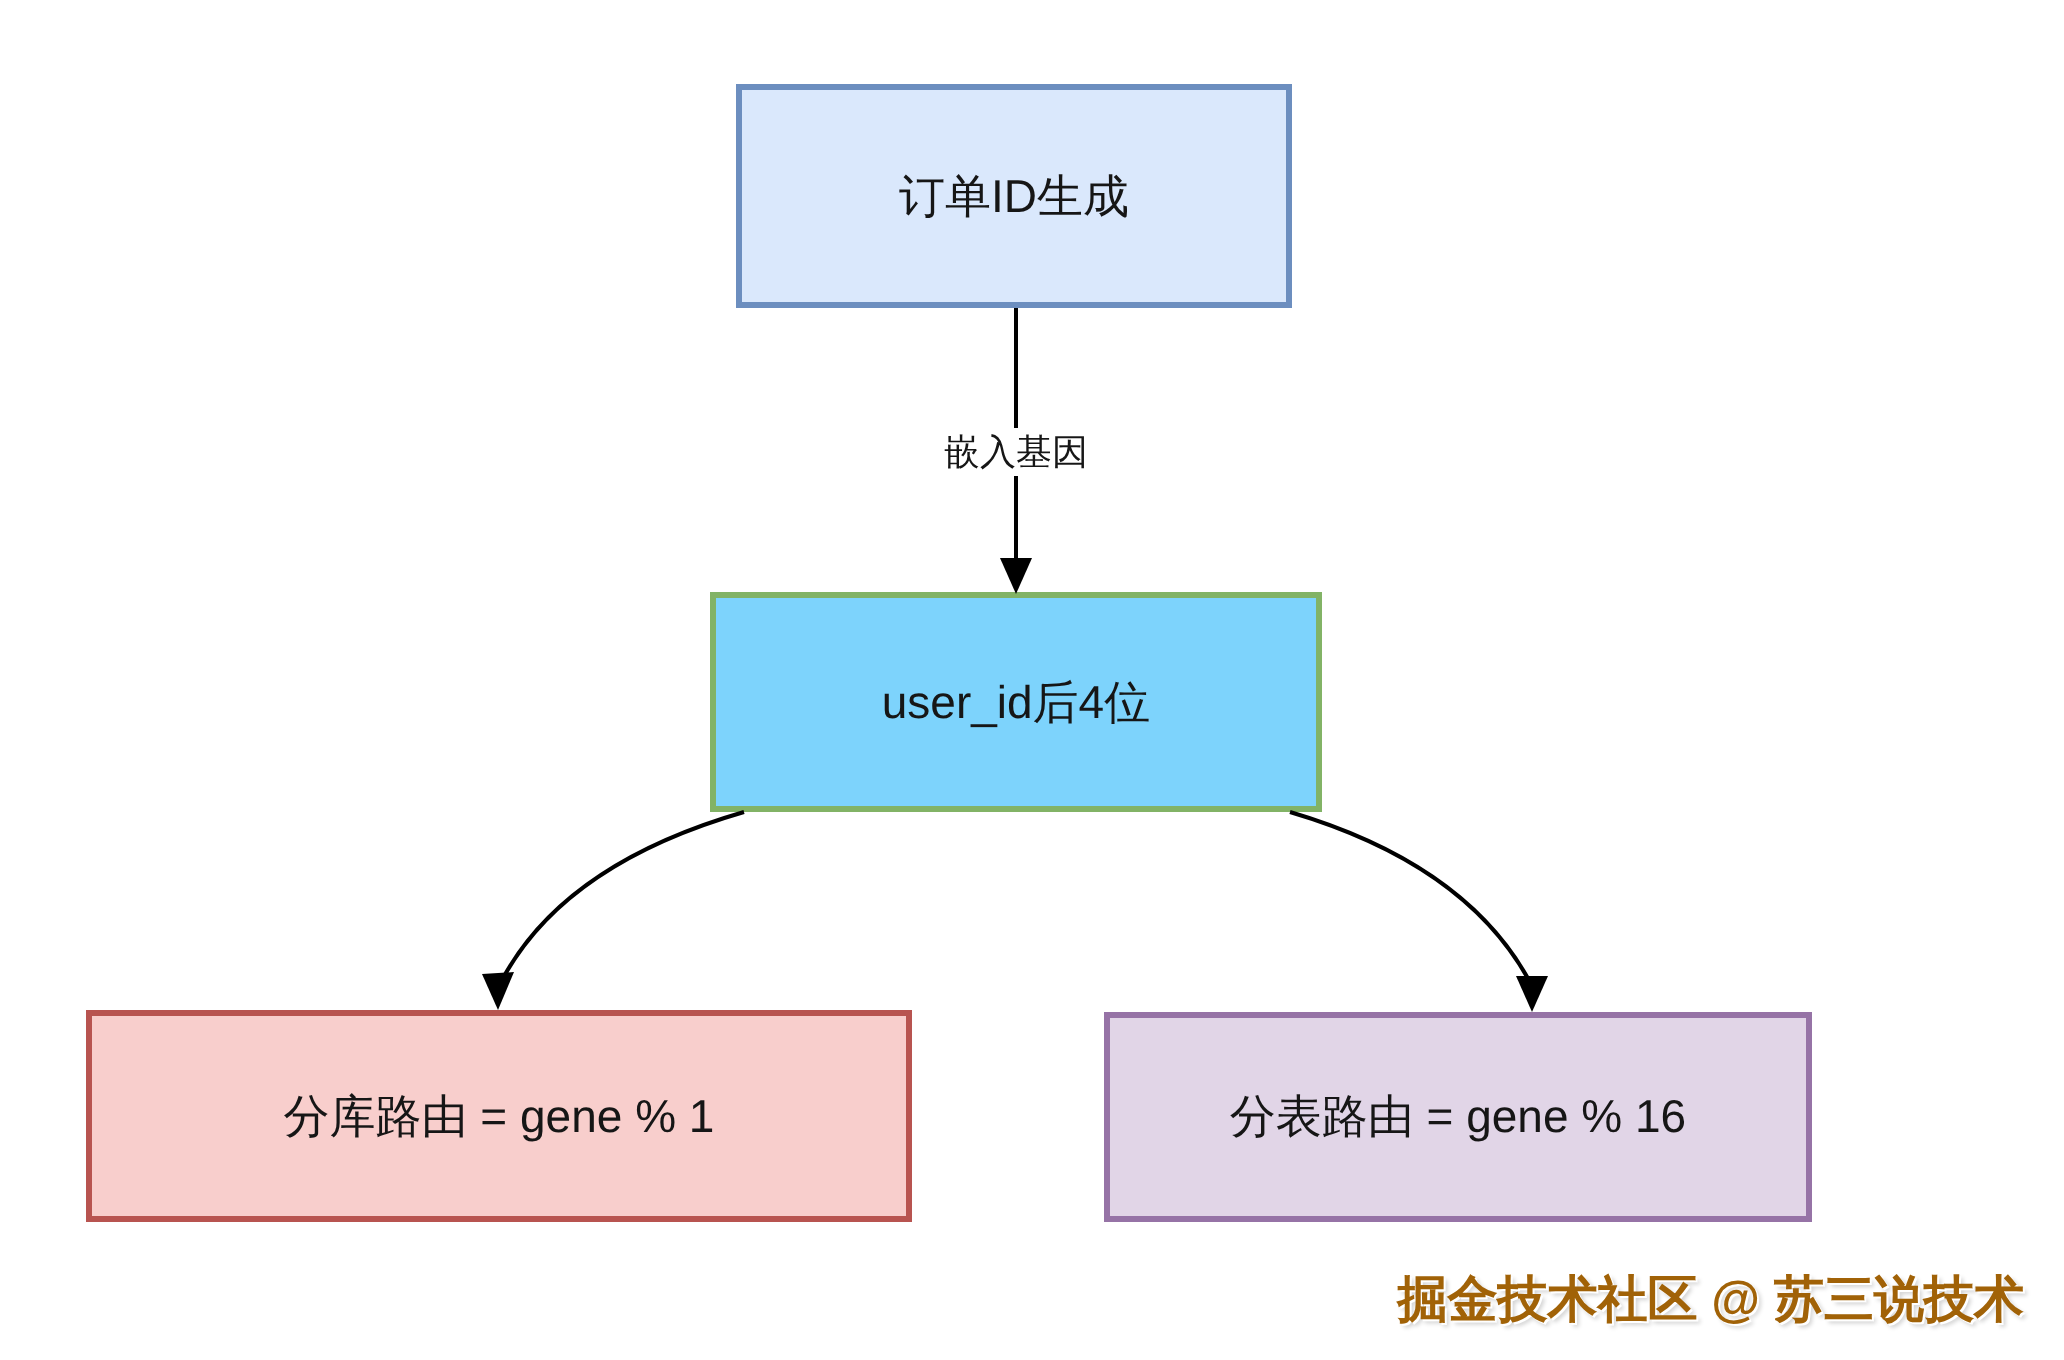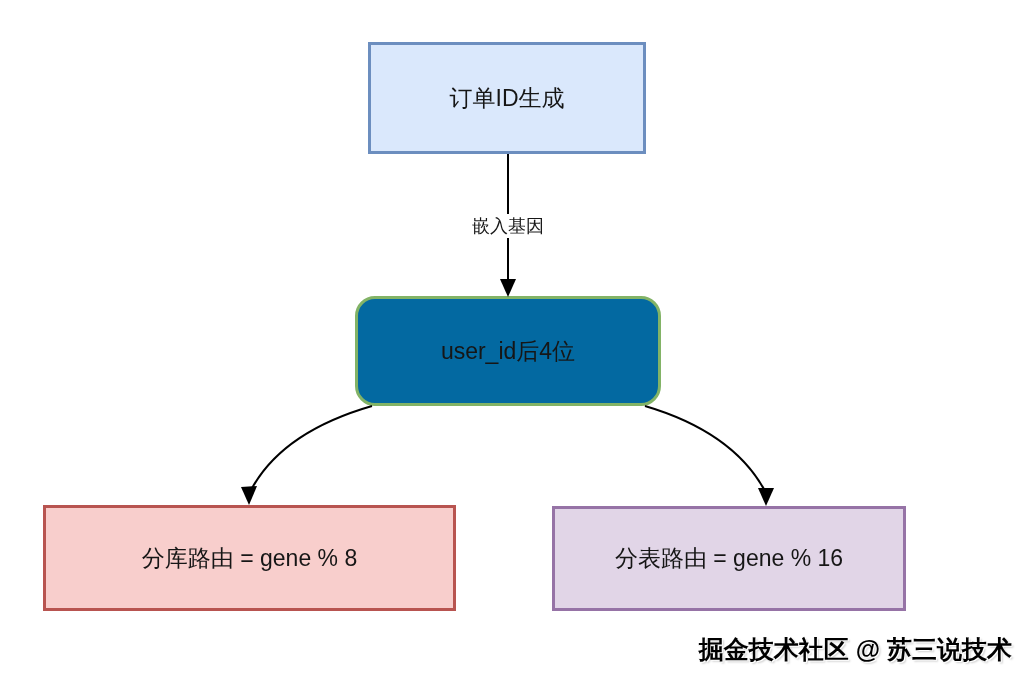--- a/index.html
+++ b/index.html
@@ -34,21 +34,21 @@
     background:#ffffff;
     padding:0 5px;
     font-size:18px;color:#161616;
     z-index:3;
     white-space:nowrap;
   }
   .watermark{
     position:absolute;
     right:20px;bottom:14px;
     font-size:25px;font-weight:bold;
-    color:#000000;
+    color:#a16207;
     text-shadow:1px 1px 0 #ffffff, 2px 2px 2px rgba(0,0,0,0.18);
     z-index:4;
     white-space:nowrap;
   }
 </style>
 </head>
 <body>
 
 <div class="canvas">
 
@@ -67,26 +67,26 @@
     <g>
       <path d="M645,406 Q733,432 765,491" fill="none" stroke="#000" stroke-width="2"></path>
       <polygon points="766,506 758,488 774,488" fill="#000"></polygon>
     </g>
   </svg>
 
   <div class="node node-order" style="background: rgb(218, 232, 252); border-color: rgb(108, 142, 191);">
     <span>订单ID生成</span>
   </div>
 
-  <div class="node node-user" style="background: #0369a1; border-color: rgb(130, 179, 102); border-radius: 20px;">
+  <div class="node node-user" style="background: #7dd3fc; border-color: rgb(130, 179, 102);">
     <span>user_id后4位</span>
   </div>
 
   <div class="node node-db" style="background: rgb(248, 206, 204); border-color: rgb(184, 84, 80);">
-    <span>分库路由 = gene % 8</span>
+    <span>分库路由 = gene % 1</span>
   </div>
 
   <div class="node node-table" style="background: rgb(225, 213, 231); border-color: rgb(150, 115, 166);">
     <span>分表路由 = gene % 16</span>
   </div>
 
   <div class="edge-label">嵌入基因</div>
 
   <div class="watermark">掘金技术社区 @ 苏三说技术</div>
 

